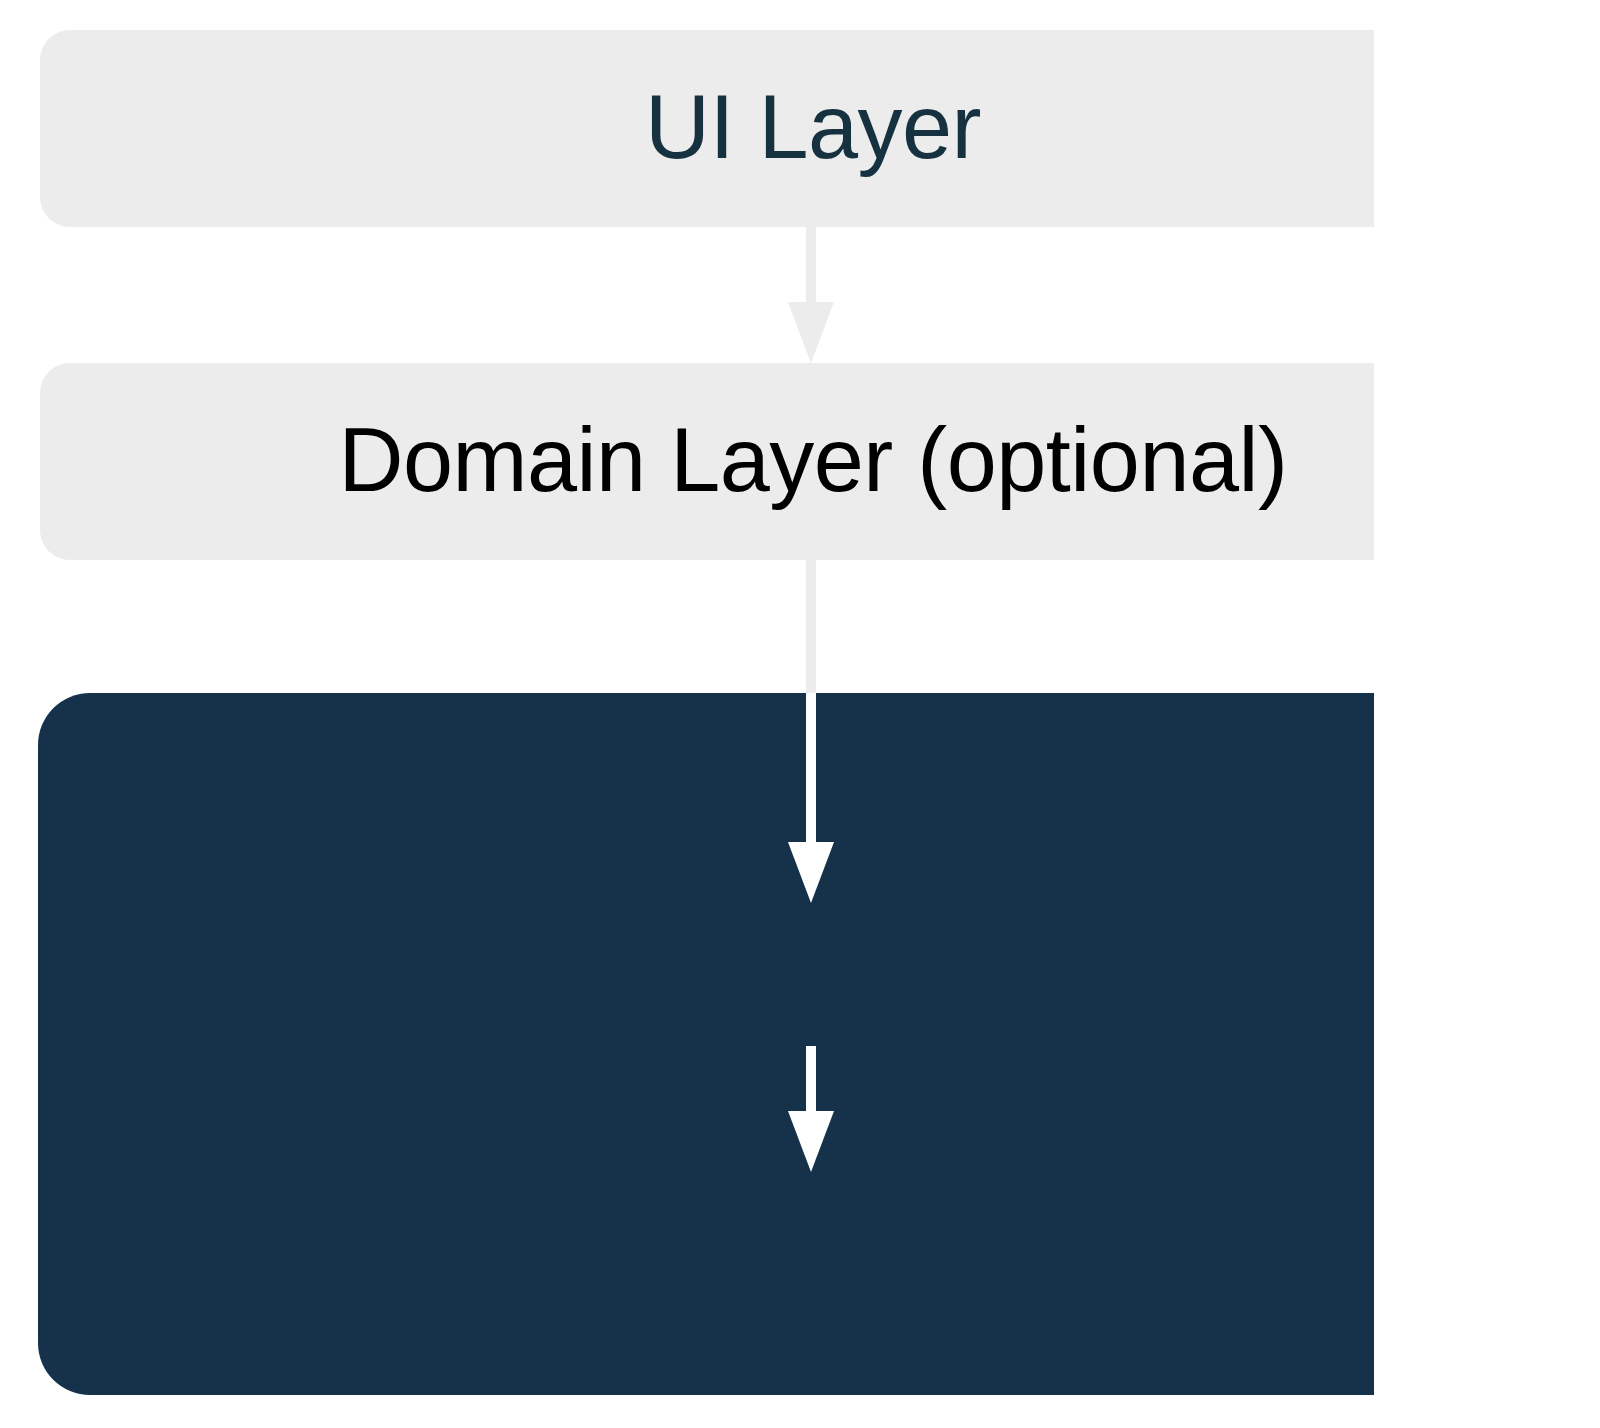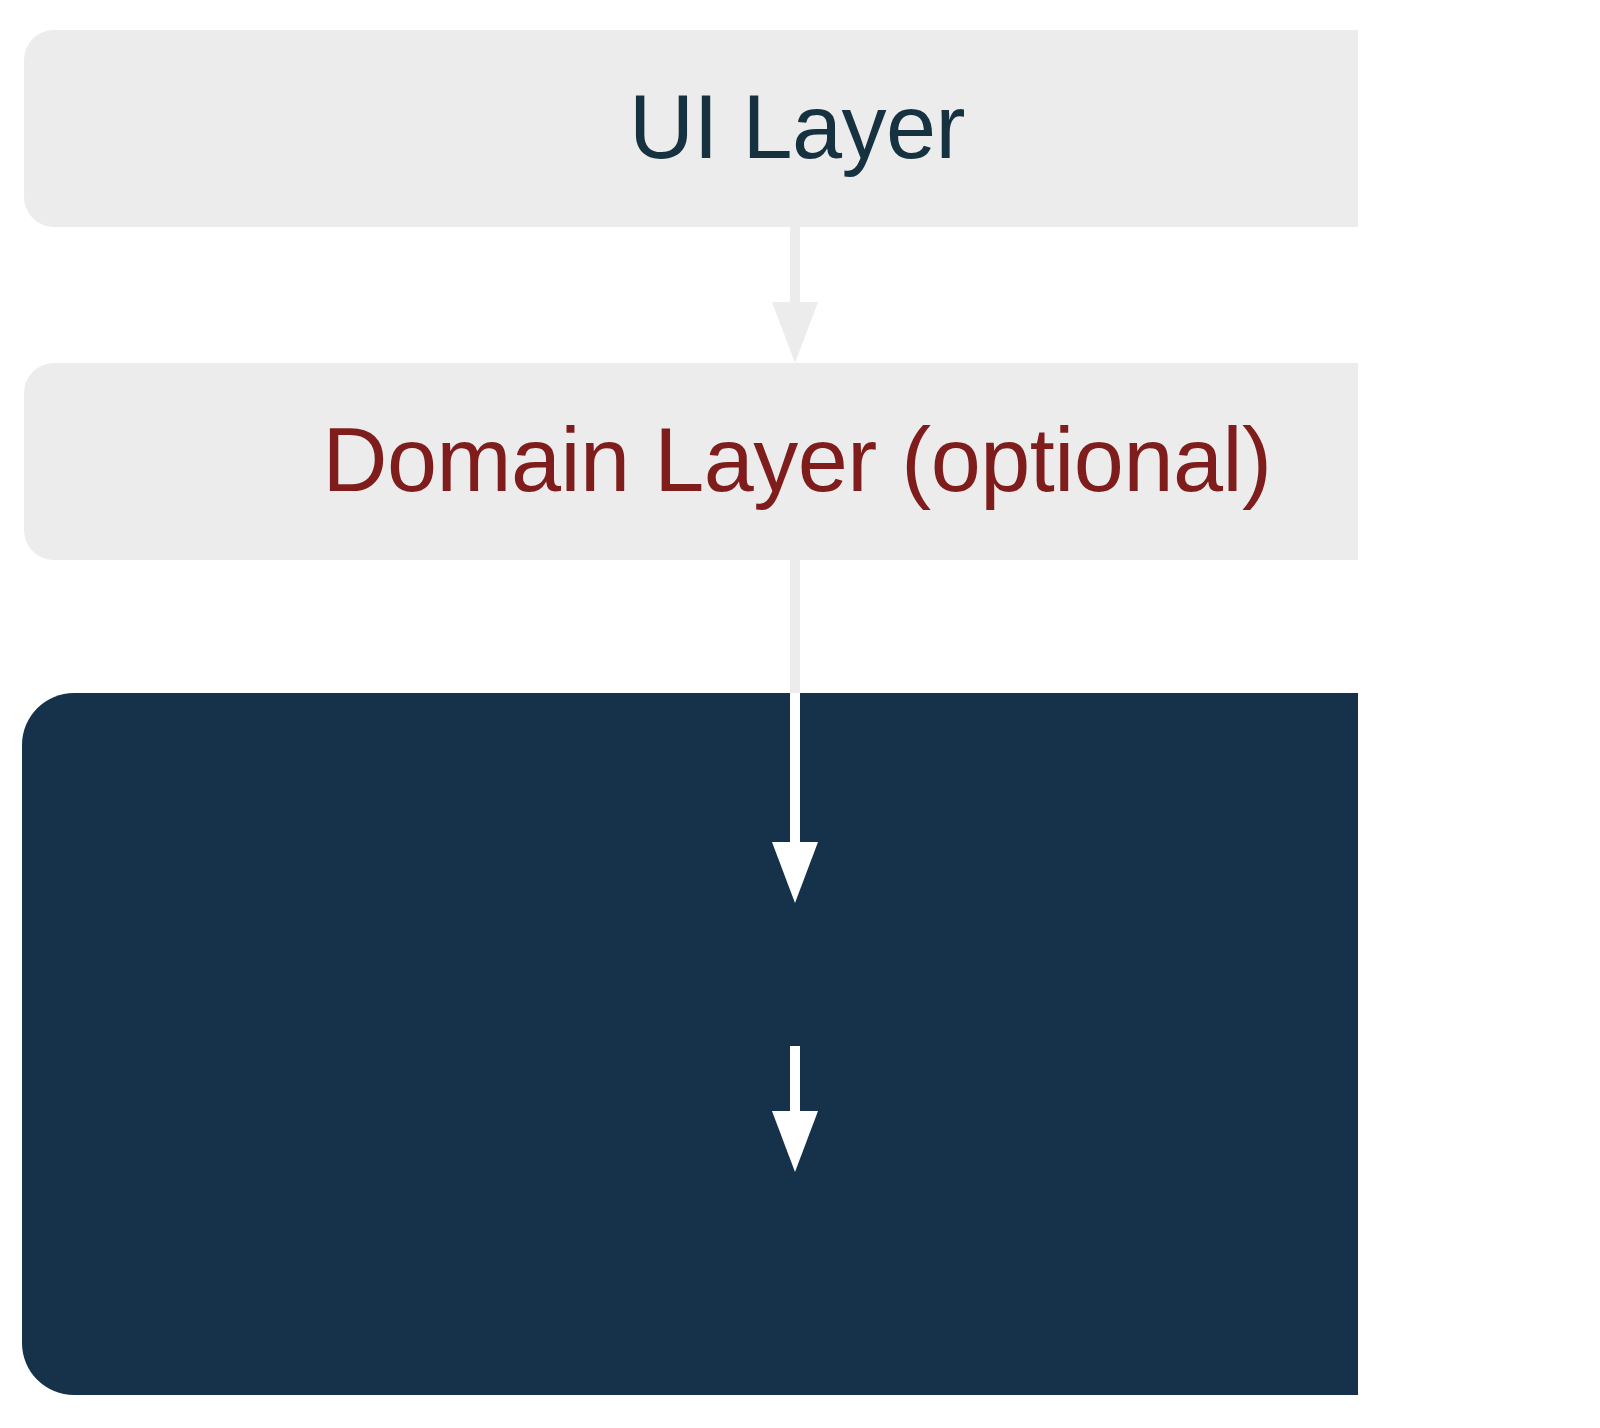--- a/index.html
+++ b/index.html
@@ -10,20 +10,21 @@
   body {
     font-family: "Liberation Sans", sans-serif;
     -webkit-font-smoothing: antialiased;
   }
   #stage {
     position: relative;
     width: 1358px;
     height: 1428px;
     background: #ffffff;
     overflow: hidden;
+    margin-left: 16px;
   }
 
   
   .layer-box {
     position: absolute;
     box-sizing: border-box;
     display: flex;
     align-items: center;
     justify-content: center;
   }
@@ -54,21 +55,21 @@
   #domain-layer {
     left: 24px;
     top: 363px;
     width: 1546px;
     height: 197px;
     background: #ececec;
     border-radius: 30px;
   }
   #domain-layer .layer-label {
     font-size: 90px;
-    color: #7f1d1d;
+    color: #000000;
     font-weight: 400;
     position: relative;
     top: -2px;
   }
 
   
   #data-layer {
     position: absolute;
     left: 22px;
     top: 693px;

